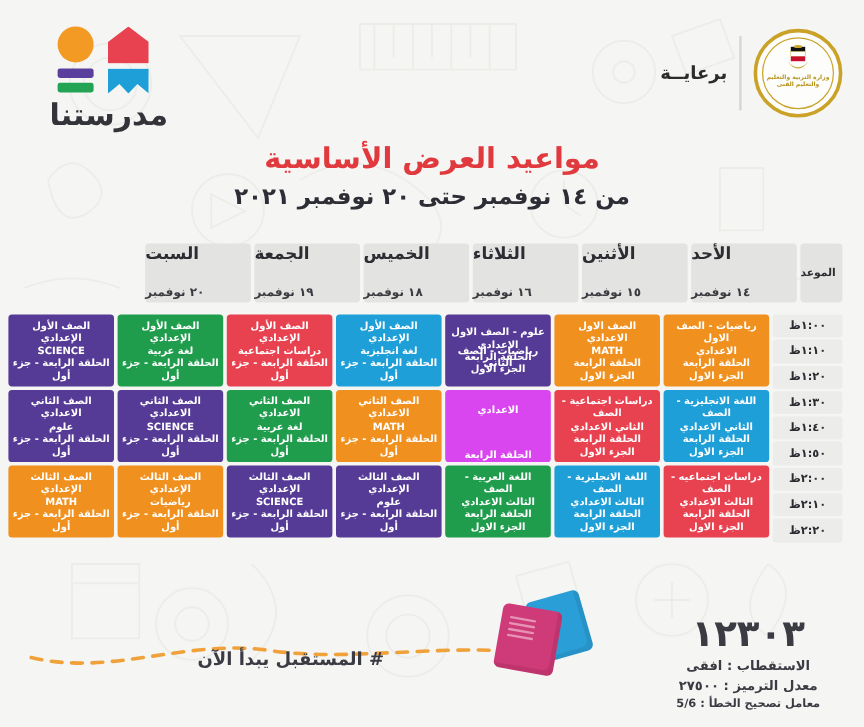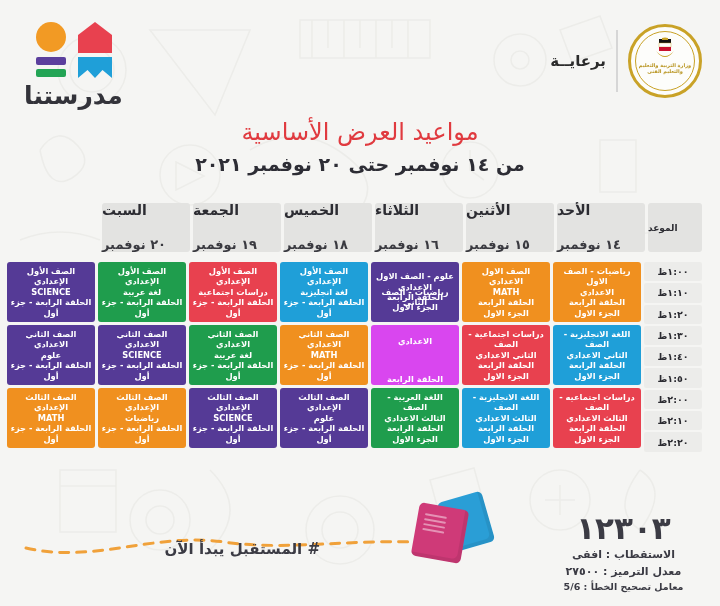--- a/index.html
+++ b/index.html
@@ -32,46 +32,46 @@
     position:absolute;left:50%;top:13px;transform:translateX(-50%);
     width:22px;height:26px;
   }
   .emblem .emb-txt{
     position:absolute;left:0;right:0;top:38px;text-align:center;
     font-size:5px;color:#b8941f;line-height:1.25;font-weight:bold;
   }
   .divider{width:2px;height:62px;background:#d6d6d6;}
   .by-label{font-size:15px;font-weight:bold;color:#2b2b2b;letter-spacing:1px;}
 
-  .brand{position:absolute;left:24px;top:22px;width:104px;text-align:left;}
+  .brand{position:absolute;left:36px;top:22px;width:104px;text-align:right;}
   .brand .marks{position:relative;width:84px;height:56px;margin:0 auto;}
   .brand .m-circle{position:absolute;left:2px;top:0;width:30px;height:30px;border-radius:50%;background:#f29a24;}
   .brand .m-house{position:absolute;left:44px;top:0;width:34px;height:31px;background:#e8414f;
      clip-path:polygon(50% 0%,100% 42%,100% 100%,0% 100%,0% 42%);}
   .brand .m-bar1{position:absolute;left:2px;top:35px;width:30px;height:8px;border-radius:2px;background:#5b3f9d;}
   .brand .m-bar2{position:absolute;left:2px;top:47px;width:30px;height:8px;border-radius:2px;background:#23a455;}
   .brand .m-blue{position:absolute;left:44px;top:35px;width:34px;height:21px;background:#1f9fd8;
      clip-path:polygon(0% 0%,100% 0%,100% 100%,72% 62%,50% 100%,28% 62%,0% 100%);}
   .brand .brand-name{font-size:25px;font-weight:bold;color:#33333a;margin-top:3px;letter-spacing:-1px;}
 
   .titles{position:absolute;left:0;right:0;top:118px;text-align:center;}
-  .title-main{font-size:24px;font-weight:normal;color:#e03a3f;letter-spacing:0px;}
+  .title-main{font-size:24px;font-weight:bold;color:#e03a3f;letter-spacing:0px;}
   .title-sub{font-size:19px;font-weight:bold;color:#2d2d35;margin-top:7px;}
 
   
   .dayrow{position:absolute;top:203px;right:18px;display:flex;flex-direction:row;gap:3px;}
   .daycell{
     background:#e3e3e1;border-radius:3px;
     display:flex;flex-direction:column;align-items:flex-end;justify-content:center;
     height:49px;box-sizing:border-box;
   }
-  .daycell.time-head{width:54px;}
+  .daycell.time-head{width:35px;}
   .daycell.day{width:88px;}
   .day-name{font-size:14px;font-weight:bold;color:#2c2c32;line-height:1;}
-  .day-date{font-size:13px;font-weight:bold;color:#3a3a40;margin-top:20px;}
+  .day-date{font-size:10px;font-weight:bold;color:#3a3a40;margin-top:20px;}
   .time-head-label{font-size:9px;font-weight:bold;color:#2c2c32;}
 
   
   .grid{position:absolute;top:262px;right:18px;display:flex;flex-direction:row;gap:3px;}
   .timecol{display:flex;flex-direction:column;gap:2px;width:58px;}
   .timecell{
     background:#ececea;border-radius:2px;height:19.3px;
     display:flex;align-items:center;justify-content:center;
     font-size:9.5px;font-weight:bold;color:#2b2b31;
     font-family:"DejaVu Sans","Liberation Sans",sans-serif;

